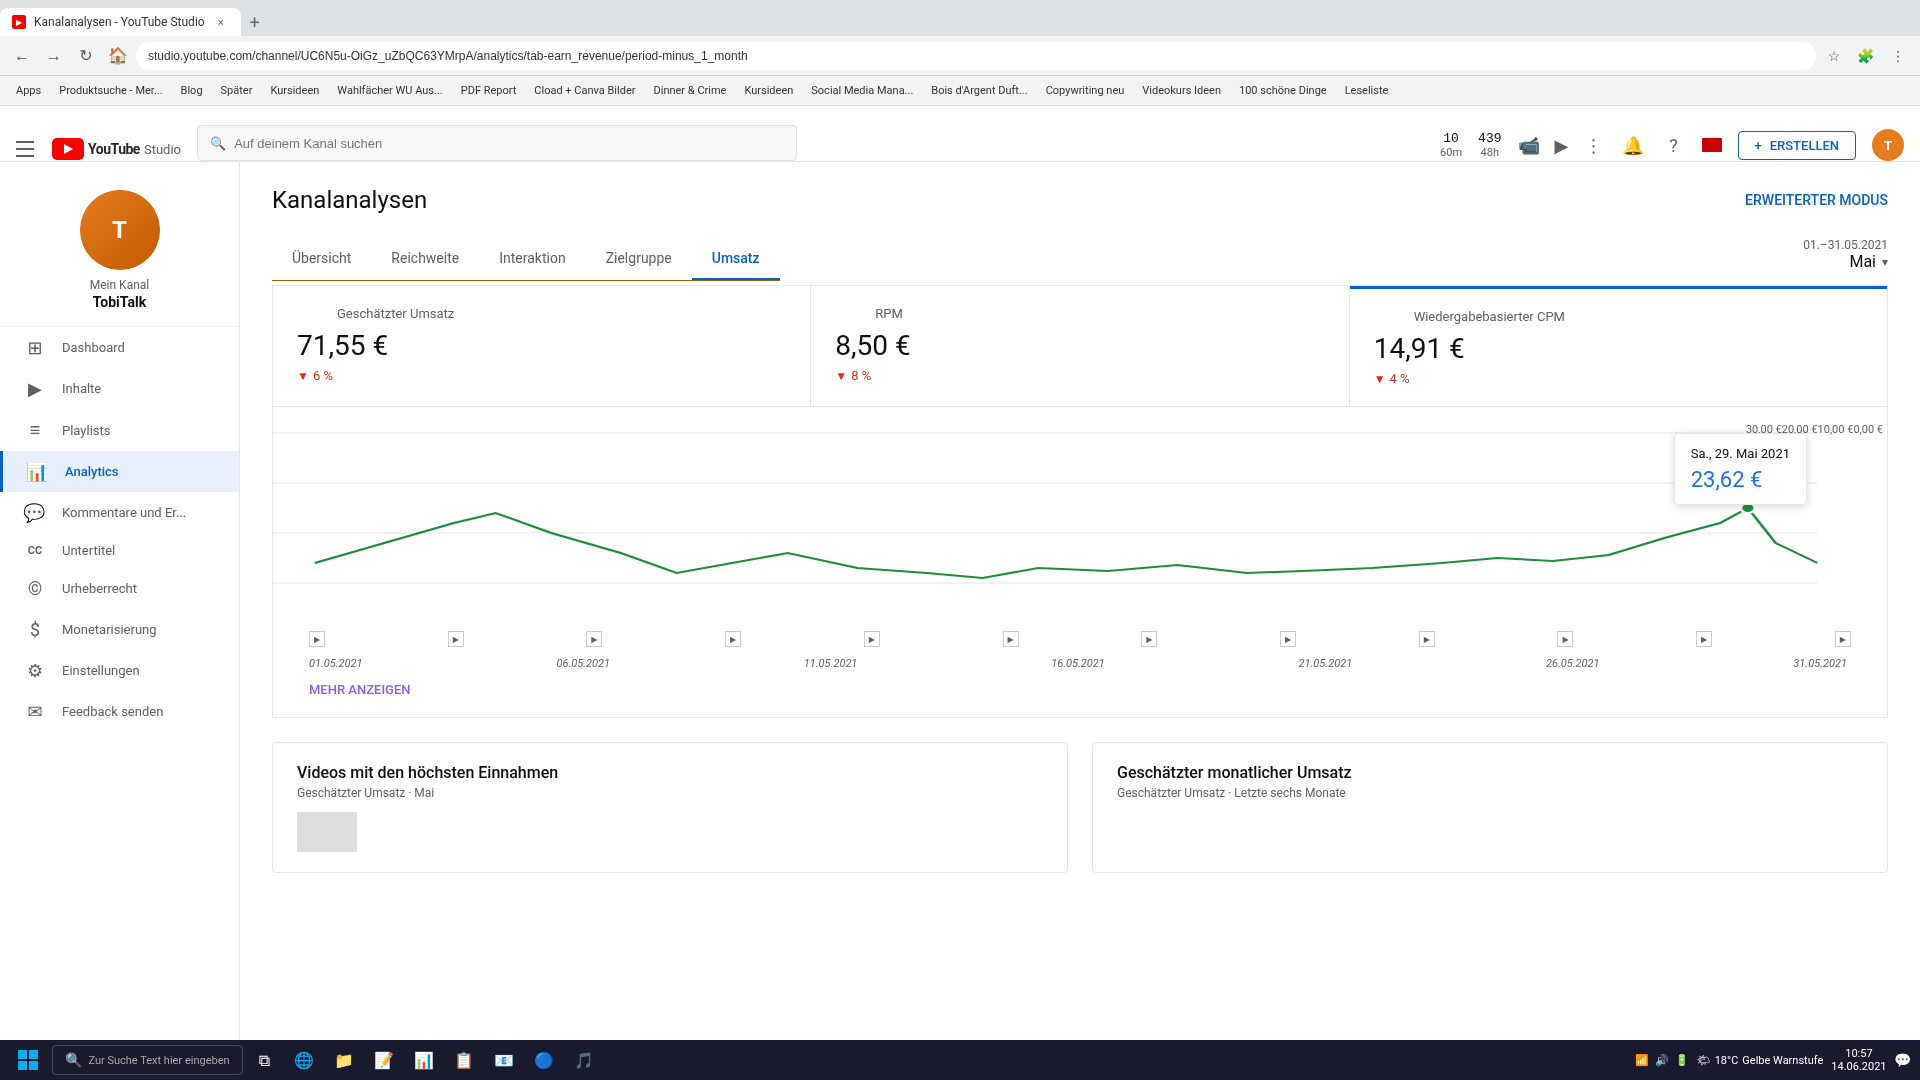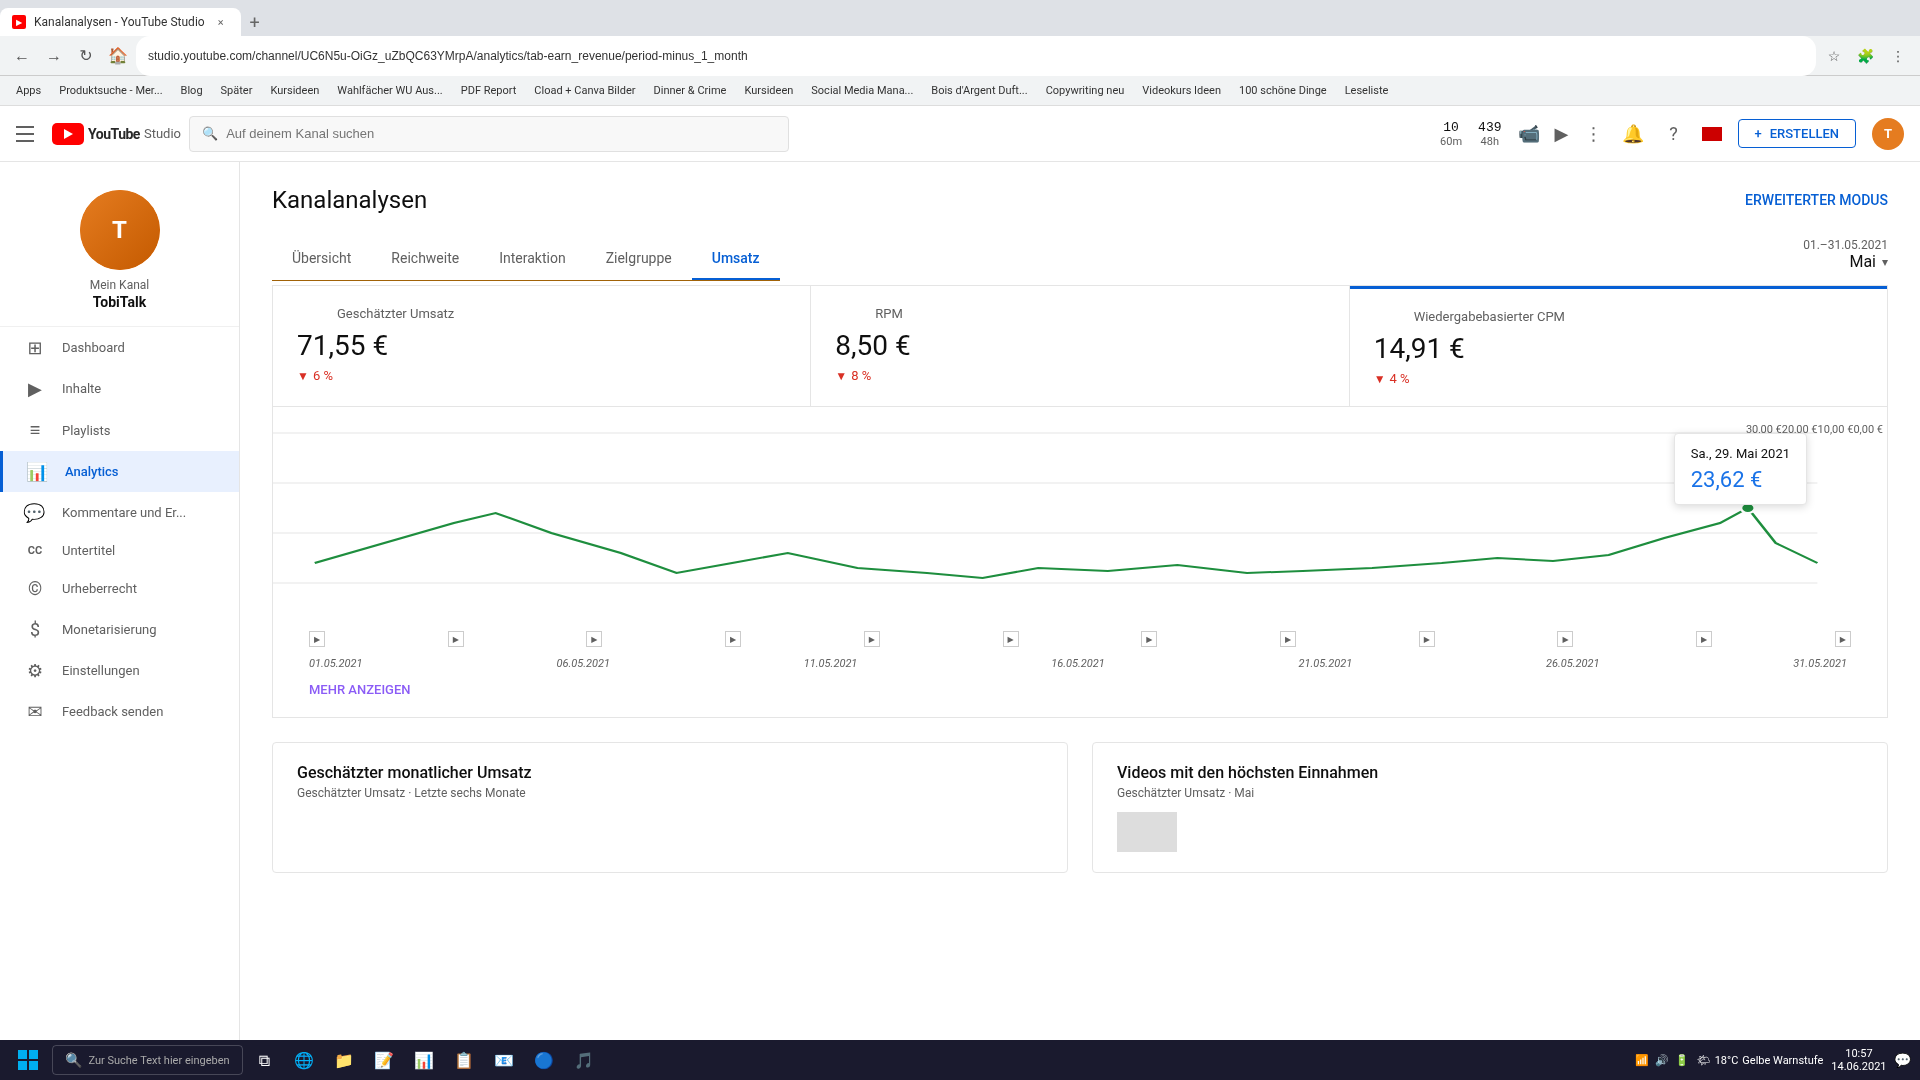--- a/index.html
+++ b/index.html
@@ -9,30 +9,30 @@
     .browser-chrome { background: #dee1e6; width: 100%; }
     .tab-bar { display: flex; align-items: flex-end; padding: 8px 0 0 0; background: #dee1e6; height: 36px; }
     .browser-tab { display: flex; align-items: center; background: #fff; border-radius: 8px 8px 0 0; padding: 0 12px; height: 28px; font-size: 12px; color: #333; gap: 8px; min-width: 200px; }
     .browser-tab .favicon { width: 14px; height: 14px; background: #ff0000; border-radius: 2px; font-size: 8px; color: white; display: flex; align-items: center; justify-content: center; flex-shrink: 0; }
     .browser-tab .tab-title { font-size: 12px; color: #333; flex: 1; white-space: nowrap; overflow: hidden; text-overflow: ellipsis; }
     .browser-tab .tab-close { width: 16px; height: 16px; display: flex; align-items: center; justify-content: center; border-radius: 50%; font-size: 11px; color: #666; cursor: pointer; }
     .tab-new { display: flex; align-items: center; justify-content: center; width: 28px; height: 28px; font-size: 18px; color: #666; cursor: pointer; }
 
     .address-bar-row { display: flex; align-items: center; background: #f1f3f4; height: 40px; padding: 0 8px; gap: 4px; border-bottom: 1px solid #ccc; }
     .nav-btn { width: 28px; height: 28px; display: flex; align-items: center; justify-content: center; border-radius: 50%; font-size: 16px; color: #555; cursor: pointer; }
-    .address-input { flex: 1; height: 40px; background: #fff; border: none; border-radius: 14px; padding: 0 12px; font-size: 12px; color: #333; outline: none; }
+    .address-input { flex: 1; height: 28px; background: #fff; border: none; border-radius: 14px; padding: 0 12px; font-size: 12px; color: #333; outline: none; }
     .browser-actions { display: flex; align-items: center; gap: 4px; }
     .browser-action-btn { width: 28px; height: 28px; display: flex; align-items: center; justify-content: center; border-radius: 50%; font-size: 14px; color: #555; cursor: pointer; }
 
     .bookmarks-bar { display: flex; align-items: center; background: #f1f3f4; height: 30px; padding: 0 8px; gap: 2px; border-bottom: 1px solid #ddd; overflow: hidden; }
     .bookmark-item { display: flex; align-items: center; gap: 4px; padding: 3px 8px; border-radius: 4px; font-size: 11px; color: #333; cursor: pointer; white-space: nowrap; }
 
     
     .yt-app { display: flex; flex-direction: column; height: calc(1080px - 36px - 40px - 30px); }
-    .yt-header { display: flex; align-items: center; height: 56px; padding: 0 16px; border-bottom: 1px solid #e5e5e5; background: #fff; gap: 8px; z-index: 10; flex-shrink: 0; }
+    .yt-header { display: flex; align-items: flex-end; height: 56px; padding: 0 16px; border-bottom: 1px solid #e5e5e5; background: #fff; gap: 16px; z-index: 10; flex-shrink: 0; }
     .yt-header-left { display: flex; align-items: center; gap: 12px; }
     .hamburger { width: 24px; height: 24px; display: flex; flex-direction: column; justify-content: center; gap: 5px; cursor: pointer; }
     .hamburger span { display: block; width: 18px; height: 2px; background: #606060; }
     .yt-logo { display: flex; align-items: center; gap: 4px; }
     .yt-logo-icon { width: 32px; height: 22px; background: #ff0000; border-radius: 5px; display: flex; align-items: center; justify-content: center; }
     .yt-logo-play { width: 0; height: 0; border-style: solid; border-width: 5px 0 5px 9px; border-color: transparent transparent transparent white; }
     .yt-logo-text { font-size: 14px; font-weight: 700; color: #282828; letter-spacing: -0.5px; }
     .studio-text { font-size: 13px; color: #606060; font-weight: 400; }
     .yt-search { flex: 1; max-width: 600px; display: flex; align-items: center; background: #f8f8f8; border: 1px solid #e0e0e0; border-radius: 4px; padding: 0 12px; height: 36px; }
     .yt-search input { border: none; background: transparent; font-size: 13px; width: 100%; outline: none; color: #333; }
@@ -377,27 +377,27 @@
           <span style="font-size:11px;color:#606060;">21.05.2021</span>
           <span style="font-size:11px;color:#606060;">26.05.2021</span>
           <span style="font-size:11px;color:#606060;">31.05.2021</span>
         </div>
 
         <span class="mehr-anzeigen">MEHR ANZEIGEN</span>
       </div>
 
       <div class="bottom-section">
         <div class="bottom-card">
-          <div class="bottom-card-title">Geschätzter monatlicher Umsatz</div>
-          <div class="bottom-card-sub">Geschätzter Umsatz · Letzte sechs Monate</div>
-        </div>
-        <div class="bottom-card">
           <div class="bottom-card-title">Videos mit den höchsten Einnahmen</div>
           <div class="bottom-card-sub">Geschätzter Umsatz · Mai</div>
           <div style="width:60px;height:40px;background:#ddd;margin-top:12px;"></div>
+        </div>
+        <div class="bottom-card">
+          <div class="bottom-card-title">Geschätzter monatlicher Umsatz</div>
+          <div class="bottom-card-sub">Geschätzter Umsatz · Letzte sechs Monate</div>
         </div>
       </div>
     </div>
   </div>
 </div>
 
 <div class="taskbar">
   <div class="taskbar-start">
     <svg width="20" height="20" viewBox="0 0 20 20">
       <rect x="0" y="0" width="9" height="9" fill="#00aff0"></rect>

